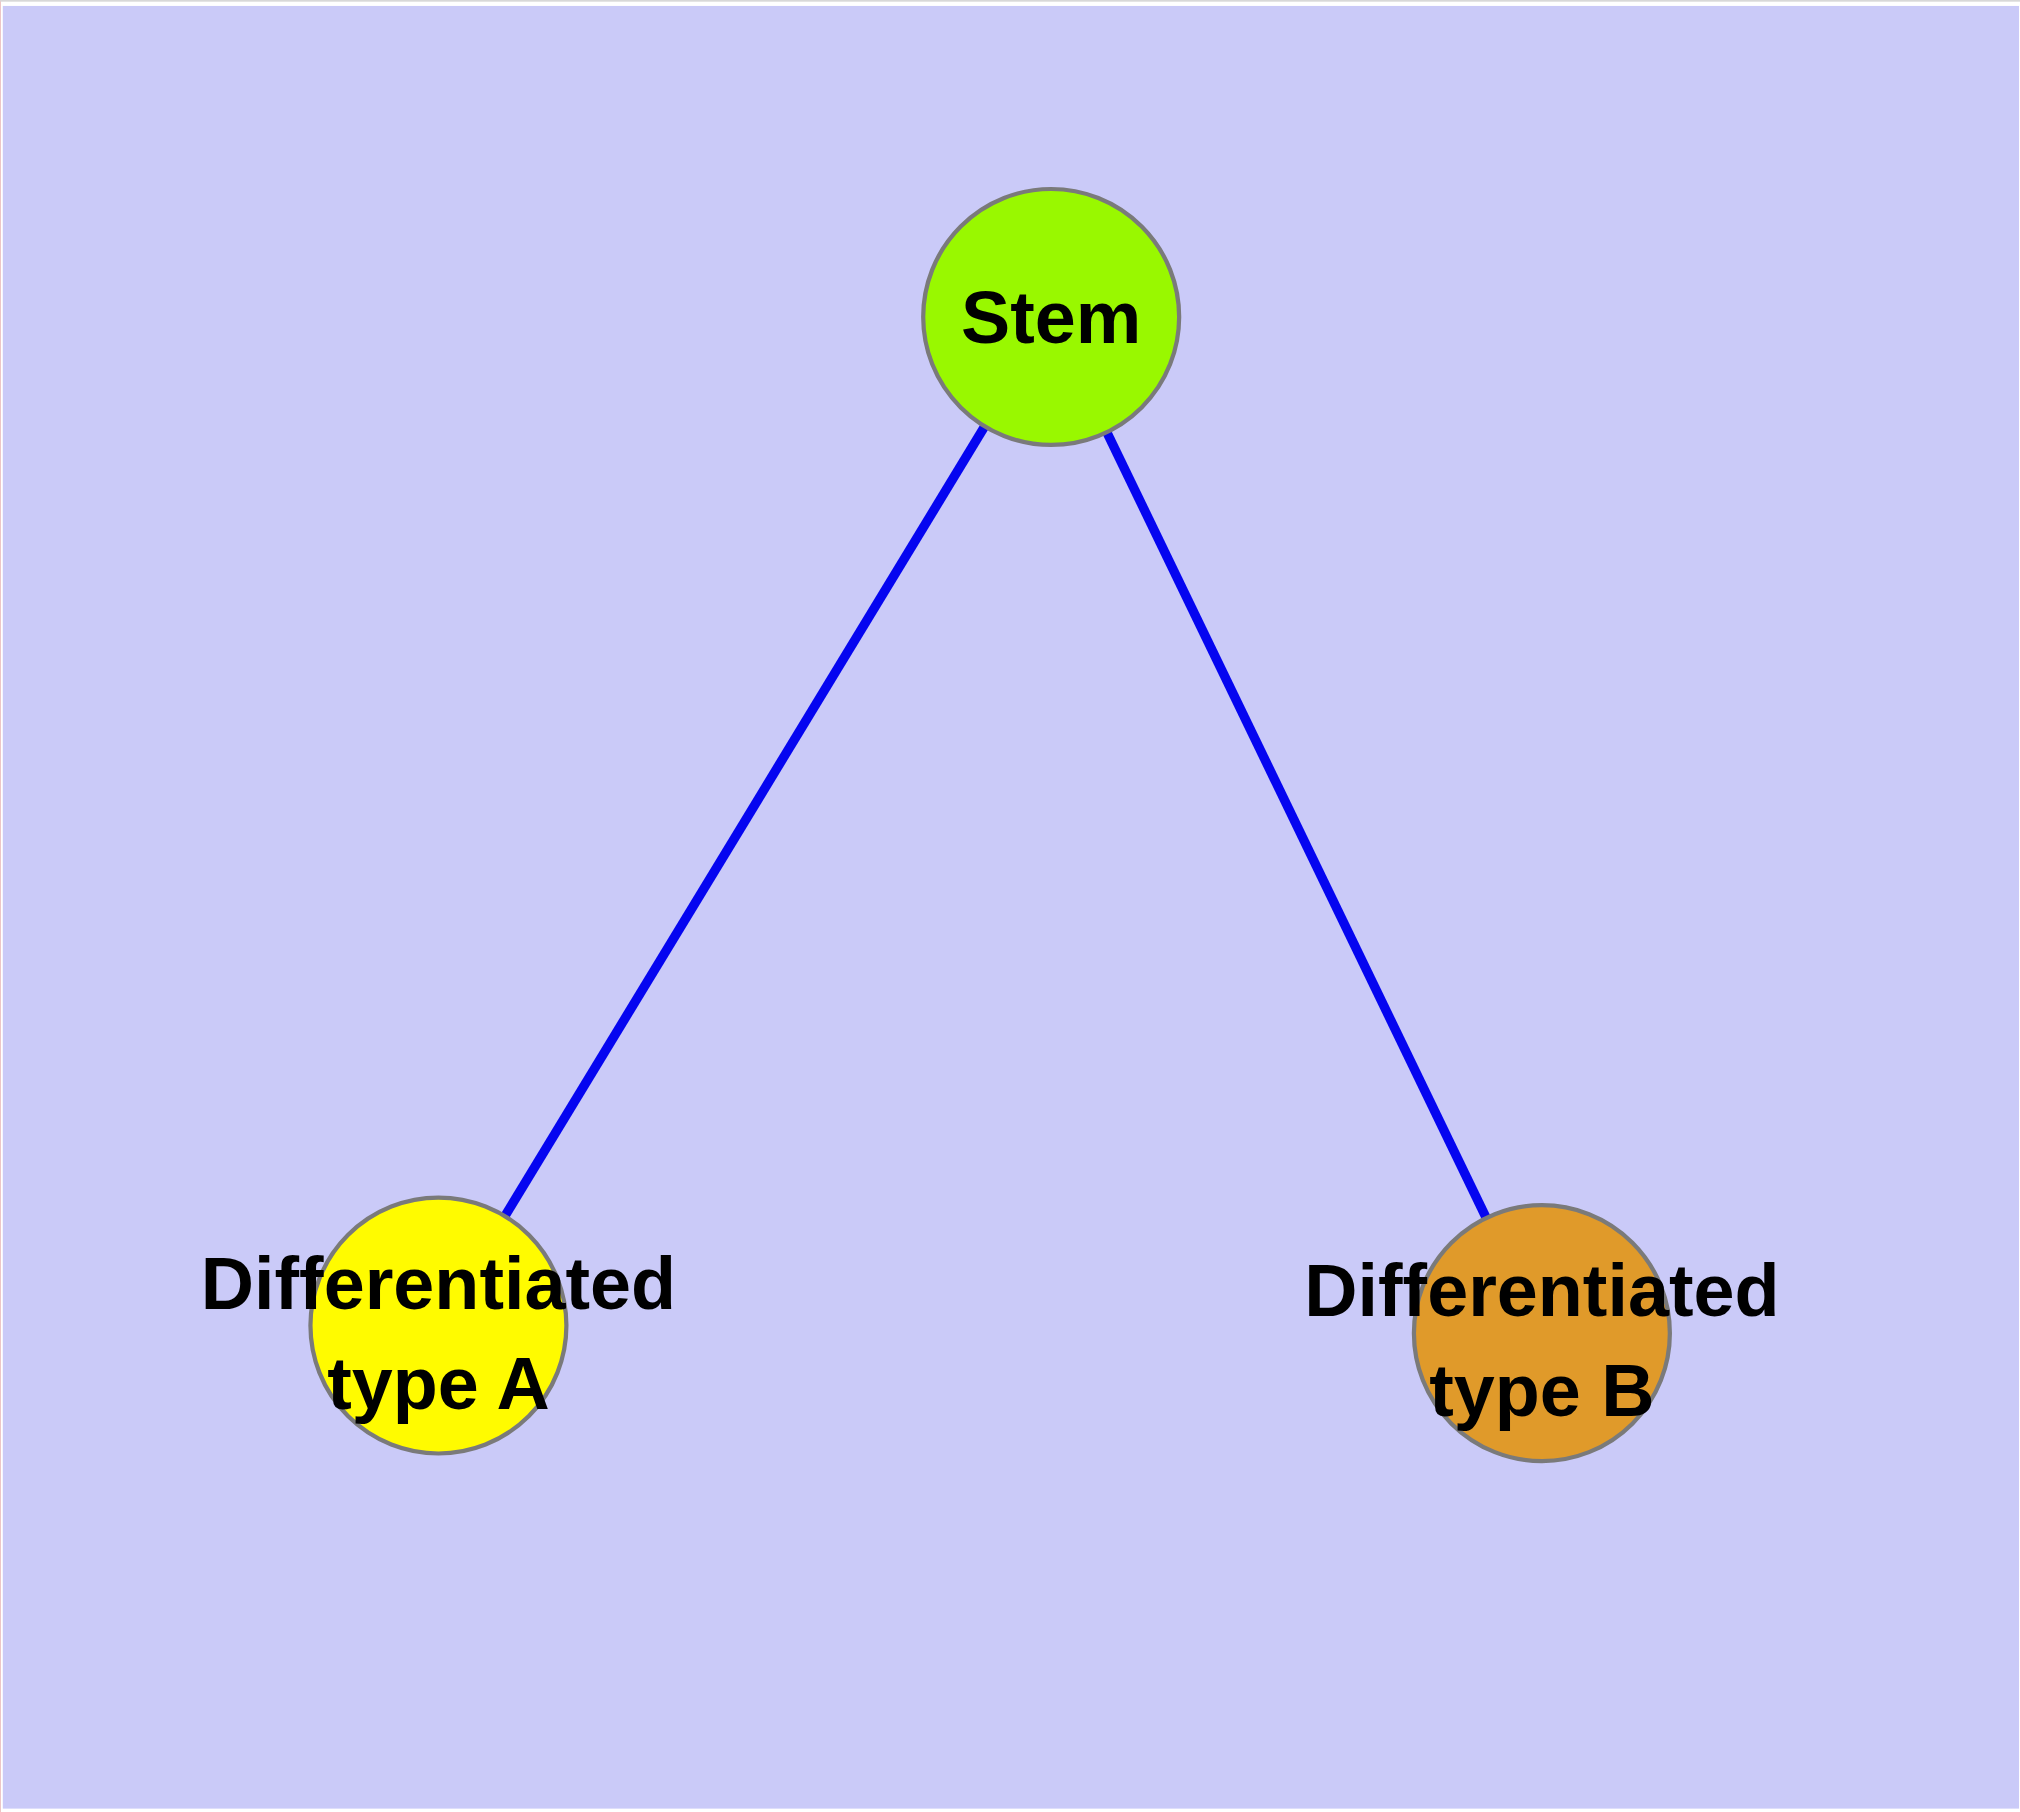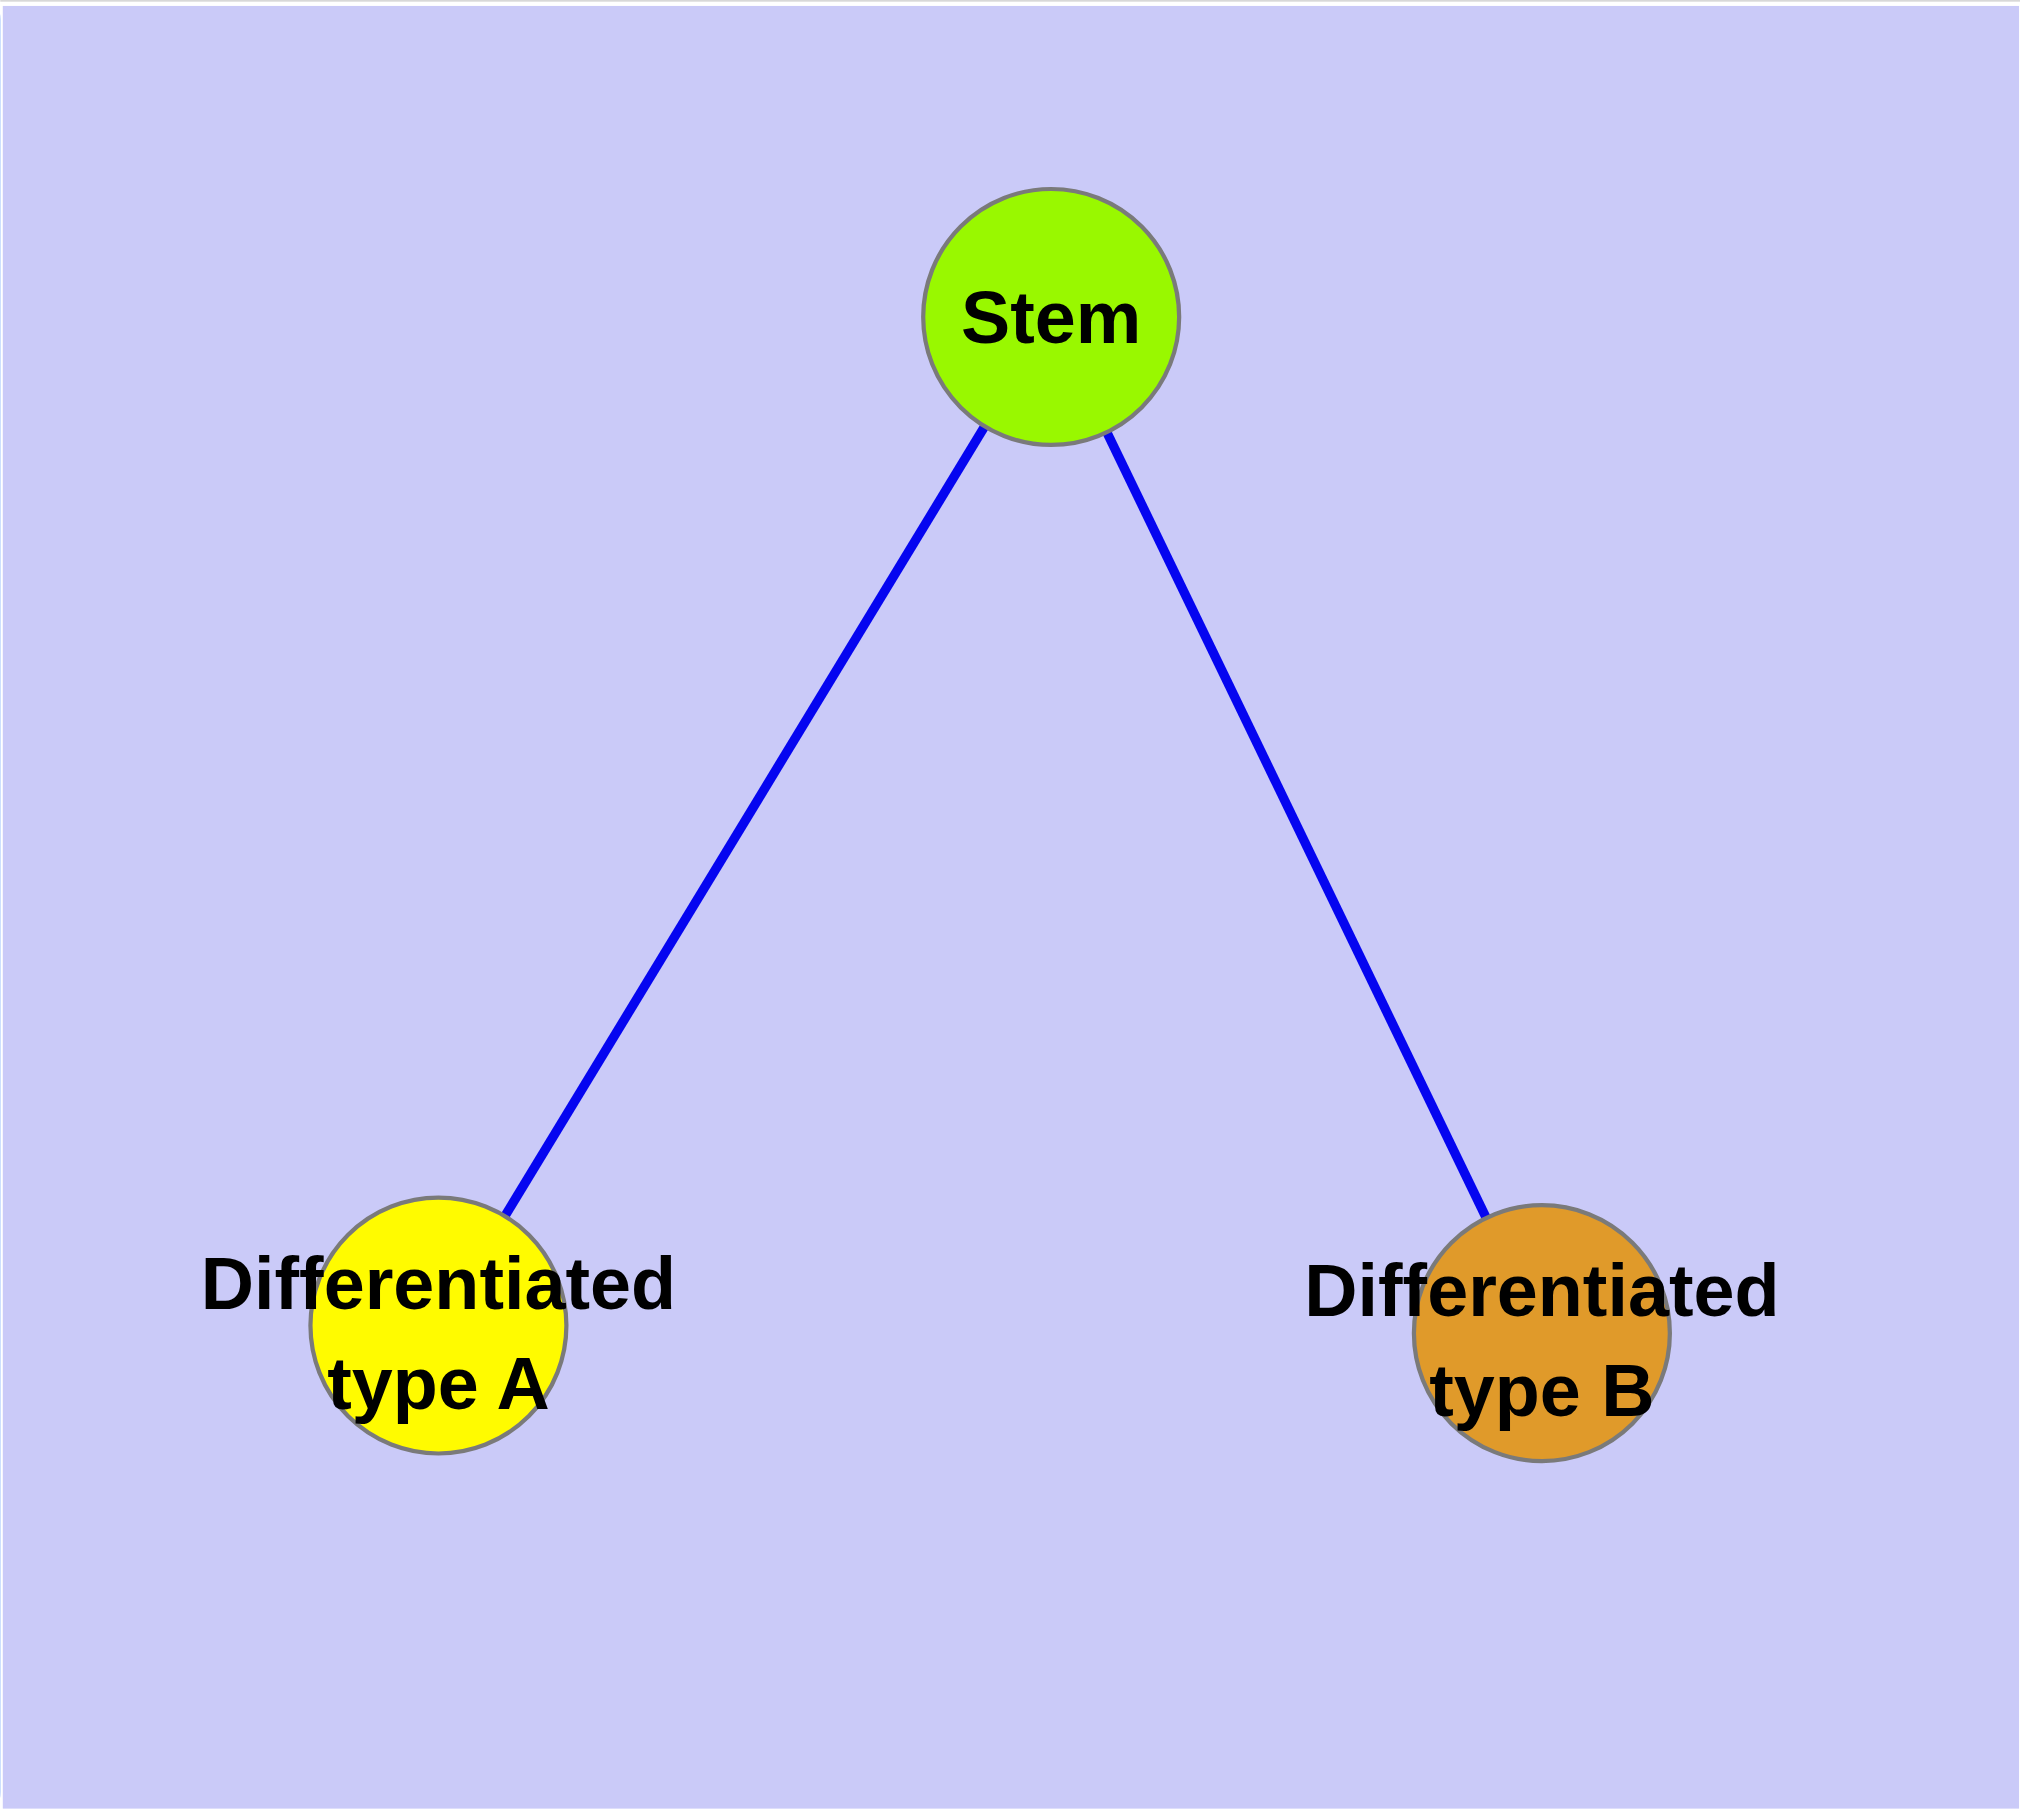--- a/index.html
+++ b/index.html
@@ -4,22 +4,21 @@
 <style>
   html, body {
     margin: 0;
     padding: 0;
     background: #ffffff;
   }
   .figure-wrap {
     width: 2021px;
     height: 1812px;
     position: relative;
-    background: #3b82f6;
-    border-radius: 20px;
+    background: #b91c1c;
   }
   svg {
     display: block;
   }
   svg text {
     font-family: "Liberation Sans", sans-serif;
     font-weight: 700;
     font-size: 87px;
     text-anchor: middle;
   }

